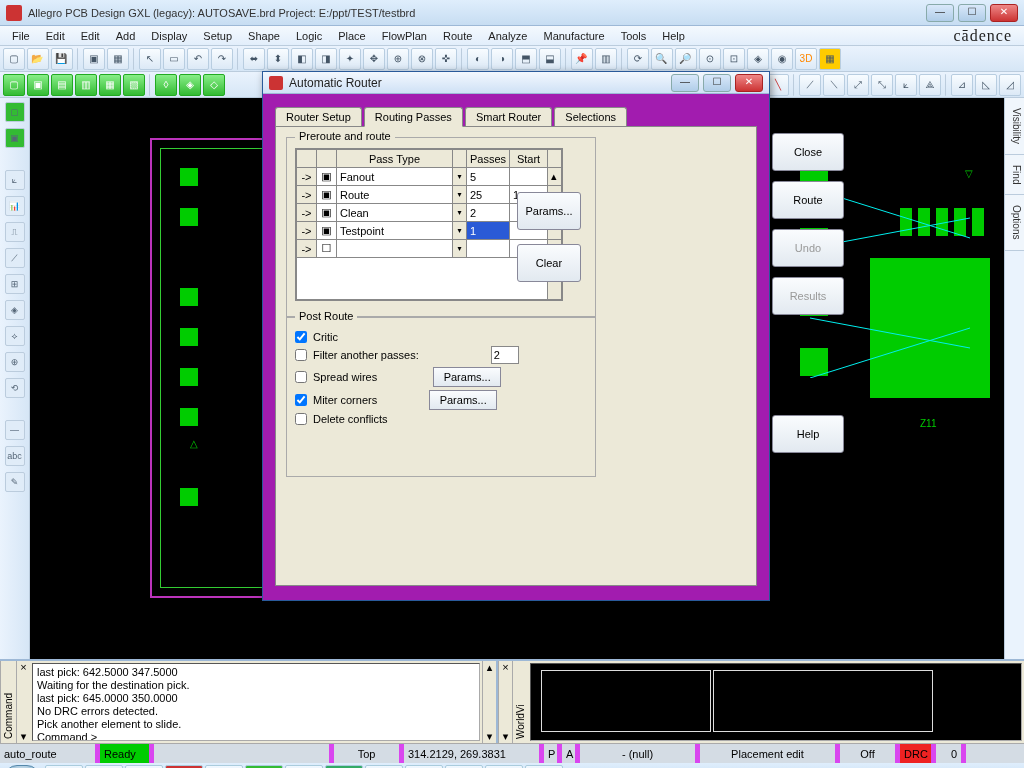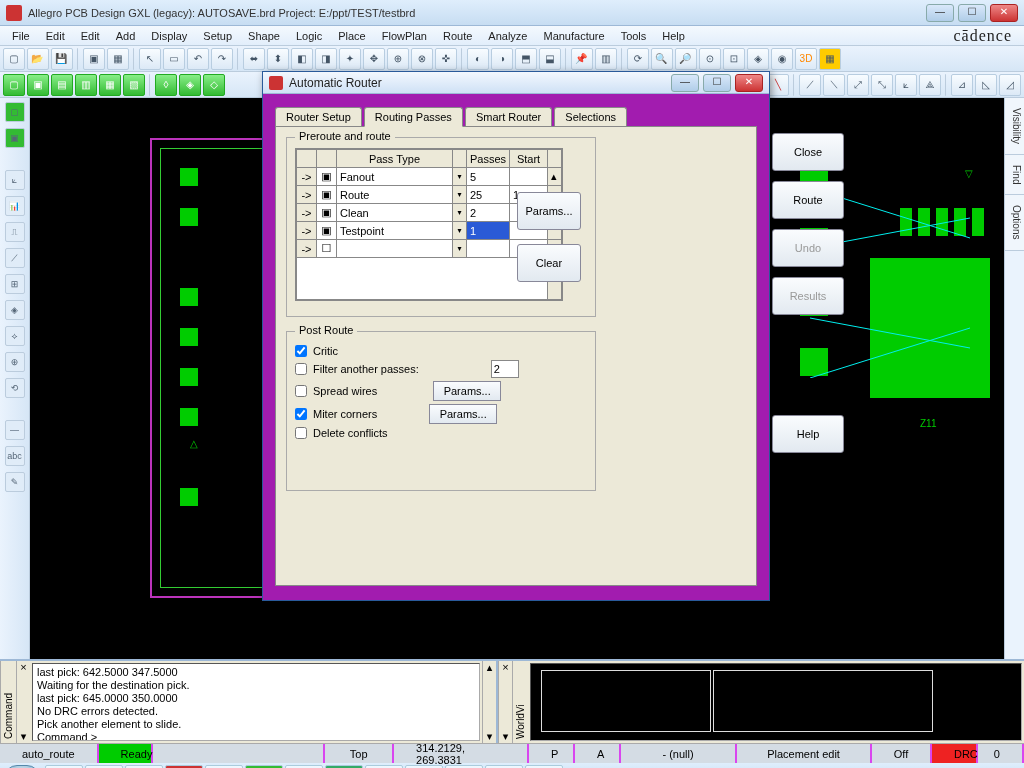--- a/index.html
+++ b/index.html
@@ -41,21 +41,21 @@
 
 
 .dialog { position: absolute; left: 262px; top: 71px; width: 508px; height: 530px; background: #a21caf; border: 1px solid #2a5a9a; box-shadow: 2px 2px 8px rgba(0,0,0,.4); z-index: 50; }
 .dialog .dtitle { height: 22px; background: linear-gradient(#f3f8ff,#cfe1f5); display: flex; align-items: center; padding: 0 6px; border-bottom: 1px solid #9db8d6; }
 .dialog .dtitle .di { width: 14px; height: 14px; background: #c33; border-radius: 2px; margin-right: 6px; }
 .dialog .dtitle .dt { flex: 1; color: #222; font-size: 12px; }
 .dialog .tabs { display: flex; padding: 12px 10px 0 12px; }
 .dialog .tab { padding: 3px 10px; border: 1px solid #888; border-bottom: none; background: #ece9d8; margin-right: 2px; font-size: 11px; position: relative; top: 1px; border-radius: 3px 3px 0 0; }
 .dialog .tab.active { background: #ece9d8; z-index: 2; border-bottom: 1px solid #ece9d8; }
 .dialog .tabpane { margin: 0 12px 12px 12px; border: 1px solid #888; border-top: 1px solid #888; padding: 10px; height: 460px; position: relative; background: #ece9d8; }
-.fieldset { border: 1px solid #aaa; padding: 10px 8px 8px 8px; margin-bottom: 14px; position: relative; }
+.fieldset { border: 1px solid #aaa; padding: 10px 8px 8px 8px; position: relative; }
 .fieldset .legend { position: absolute; top: -8px; left: 8px; background: #ece9d8; padding: 0 4px; font-size: 11px; }
 .grid { border: 1px solid #888; background: #fff; }
 .grid table { width: 100%; border-collapse: collapse; }
 .grid th, .grid td { border: 1px solid #888; padding: 1px 3px; font-size: 11px; height: 18px; }
 .grid th { background: #ece9d8; font-weight: normal; }
 .grid .arrow { width: 20px; text-align: center; background: #ece9d8; }
 .grid .chk { width: 20px; text-align: center; }
 .grid .dd { width: 14px; background: #ece9d8; text-align: center; font-size: 8px; }
 .grid td.sel { background: #2a5ad6; color: #fff; }
 .grid .scrollcol { width: 14px; background: #ece9d8; }
@@ -73,21 +73,21 @@
 .cmdpanel { width: 498px; display: flex; border-right: 2px solid #9db8d6; }
 .cmdlabel { writing-mode: vertical-rl; transform: rotate(180deg); padding: 4px 2px; font-size: 10px; background: #ece9d8; border-right: 1px solid #aaa; }
 .cmdtext { flex: 1; background: #fff; padding: 2px 4px; font-size: 11px; overflow: hidden; border: 1px inset #aaa; margin: 2px; }
 .cmdtext div { line-height: 13px; }
 .worldpanel { flex: 1; display: flex; }
 .worldview { flex: 1; background: #000; margin: 2px; border: 1px inset #aaa; position: relative; }
 .worldview .wvbox { position: absolute; border: 1px solid #ddd; }
 
 
 .status { height: 20px; background: #d4dce4; display: flex; align-items: center; font-size: 11px; border-top: 1px solid #aaa; }
-.status .cell { padding: 0 22px; border-right: 2px solid #d946ef; height: 100%; display: flex; align-items: center; }
+.status .cell { padding: 0 4px; border-right: 5px solid #d946ef; height: 100%; display: flex; align-items: center; }
 .status .ready { background: #0c0; color: #000; width: 54px; }
 .status .drc { background: #e22; color: #000; width: 36px; text-align: center; }
 
 
 .taskbar { height: 30px; background: linear-gradient(#dfeefc,#b9d3ee); display: flex; align-items: center; padding: 0 4px; }
 .start { width: 36px; height: 26px; border-radius: 13px; background: radial-gradient(circle,#fff,#7ac); border: 1px solid #58a; margin-right: 4px; display:flex; align-items:center; justify-content:center; }
 .tbicon { width: 38px; height: 26px; background: linear-gradient(#f0f8ff,#cde); border: 1px solid #acd; border-radius: 2px; margin: 0 1px; display: flex; align-items: center; justify-content: center; font-size: 12px; }
 .tray { margin-left: auto; display: flex; align-items: center; gap: 4px; color: #222; font-size: 11px; }
 .clock { text-align: center; line-height: 12px; padding: 0 6px; }
 

